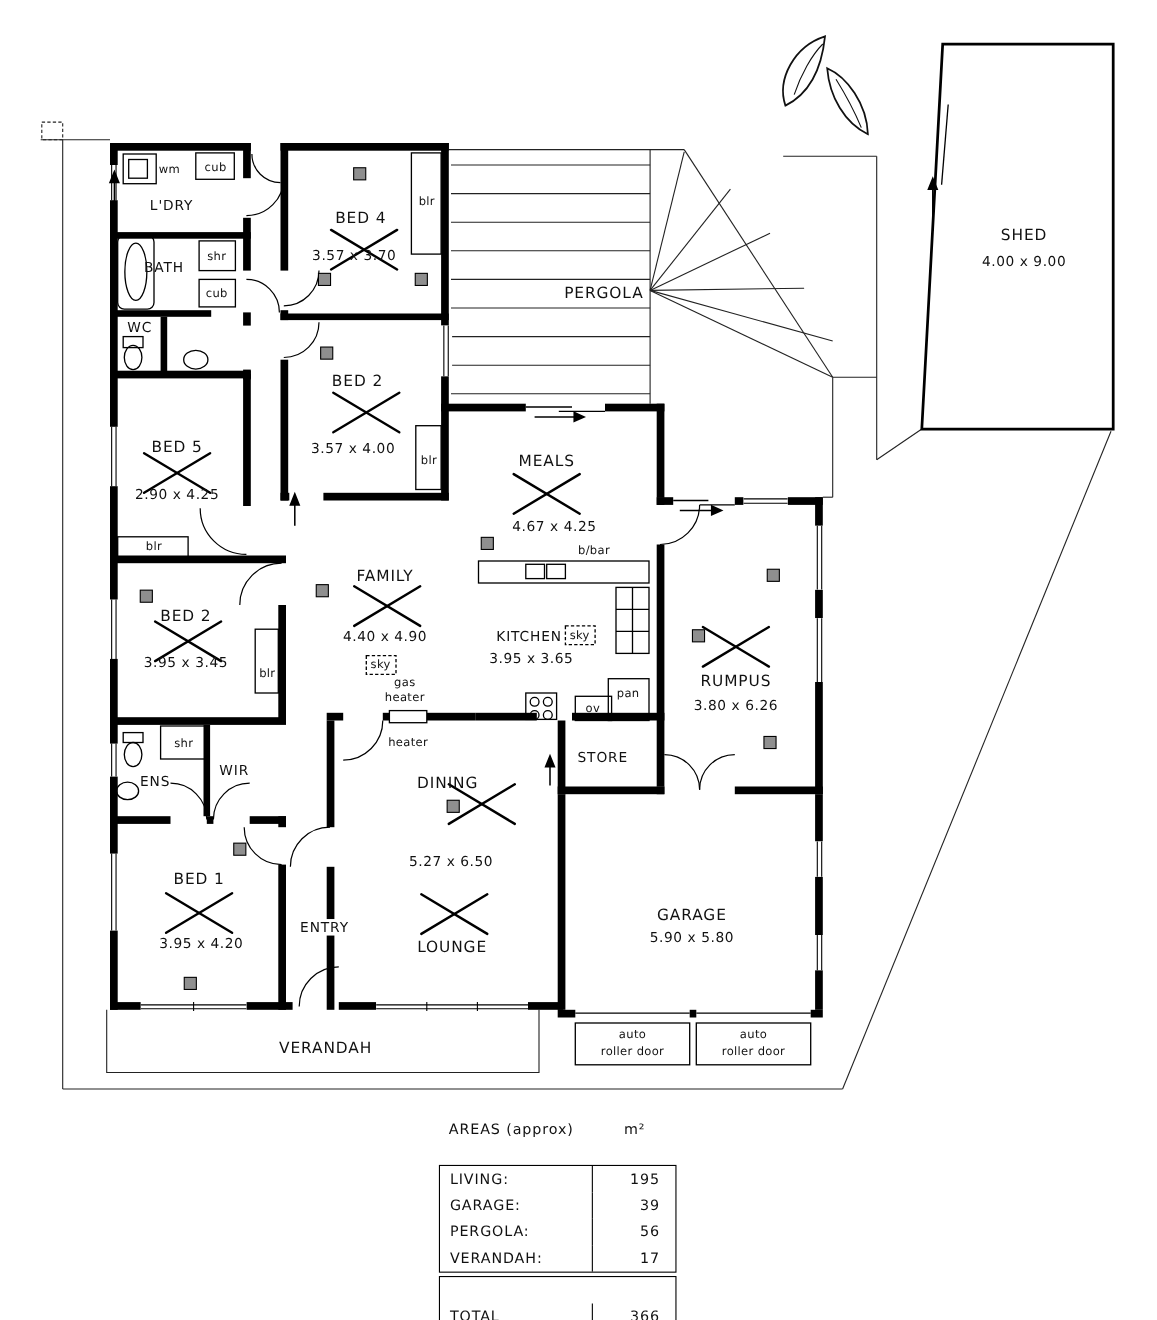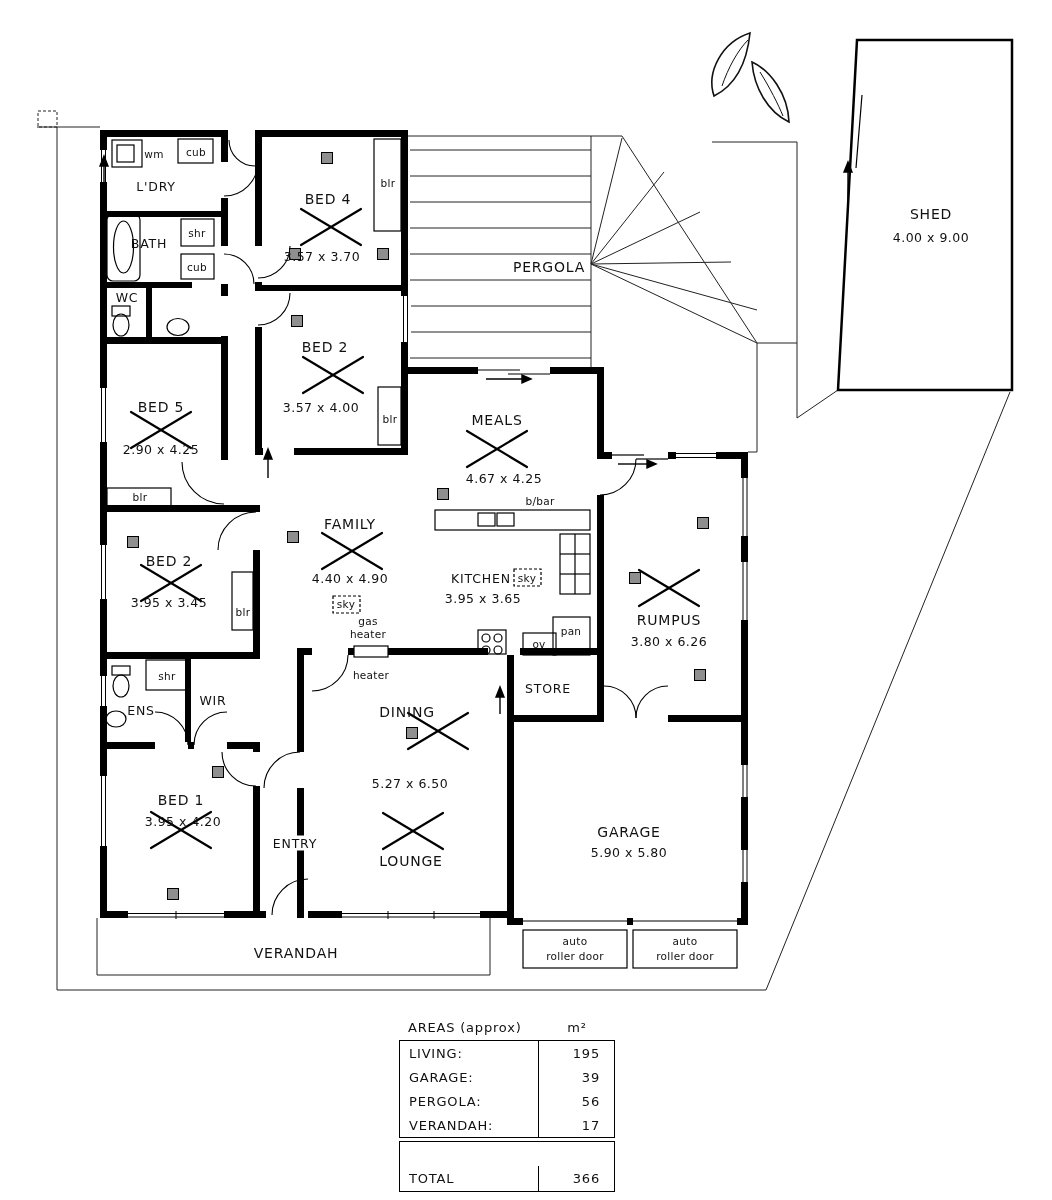--- a/index.html
+++ b/index.html
@@ -11,21 +11,21 @@
   .room{font-size:14px;}
   .room-s{font-size:12.5px;text-align:center;}
   .dims{font-size:12.5px;letter-spacing:0.5px;}
   .small{font-size:10.5px;letter-spacing:0.3px;}
   .bgw{background:#fff;padding:0 3px;}
   
   .areas{position:absolute;left:399px;top:1014px;width:216px;font-size:13px;letter-spacing:0.8px;}
   .a-head{display:flex;height:26px;align-items:center;}
   .a-head .a-lab{flex:1;padding-left:9px;}
   .a-head .a-unit{width:76px;text-align:center;}
-  .a-box,.a-total{border:1.8px solid #000;}
+  .a-box,.a-total{border:1.8px solid #000;margin-top:19px;}
   .a-row{display:flex;height:24px;align-items:stretch;}
   .a-total .a-row{height:25px;margin-top:24px;}
   .a-lab{flex:1;padding-left:9px;display:flex;align-items:center;}
   .a-val{width:76px;border-left:1.8px solid #000;display:flex;align-items:center;
          justify-content:flex-end;padding-right:14px;box-sizing:border-box;}
   .a-total{margin-top:3px;}
 </style>
 </head>
 <body>
 
@@ -321,21 +321,21 @@
 
 <div class="lbl small" style="left:154px;top:154px">wm</div>
 <div class="lbl small" style="left:196px;top:152px">cub</div>
 <div class="lbl room-s" style="left:156px;top:186px">L'DRY</div>
 <div class="lbl small" style="left:197px;top:233px">shr</div>
 <div class="lbl room-s" style="left:149px;top:243px">BATH</div>
 <div class="lbl small" style="left:197px;top:267px">cub</div>
 <div class="lbl room-s" style="left:127px;top:297px">WC</div>
 
 <div class="lbl room" style="left:328px;top:199px">BED 4</div>
-<div class="lbl dims" style="left:322px;top:256px">3.57 x 3.70</div>
+<div class="lbl dims" style="left:322px;top:232px">3.57 x 3.70</div>
 <div class="lbl small" style="left:388px;top:183px">blr</div>
 
 <div class="lbl room" style="left:325px;top:347px">BED 2</div>
 <div class="lbl dims" style="left:321px;top:407px">3.57 x 4.00</div>
 <div class="lbl small" style="left:390px;top:419px">blr</div>
 
 <div class="lbl room bgw" style="left:549px;top:267px">PERGOLA</div>
 <div class="lbl room" style="left:931px;top:214px">SHED</div>
 <div class="lbl dims" style="left:931px;top:237px">4.00 x 9.00</div>
 
@@ -372,21 +372,21 @@
 <div class="lbl small" style="left:167px;top:676px">shr</div>
 <div class="lbl room-s" style="left:141px;top:710px">ENS</div>
 <div class="lbl room-s" style="left:213px;top:700px">WIR</div>
 <div class="lbl room-s" style="left:548px;top:688px">STORE</div>
 
 <div class="lbl room" style="left:407px;top:712px">DINING</div>
 <div class="lbl dims" style="left:410px;top:783px">5.27 x 6.50</div>
 <div class="lbl room" style="left:411px;top:861px">LOUNGE</div>
 
 <div class="lbl room" style="left:181px;top:800px">BED 1</div>
-<div class="lbl dims" style="left:183px;top:821px">3.95 x 4.20</div>
+<div class="lbl dims" style="left:183px;top:857px">3.95 x 4.20</div>
 <div class="lbl room-s bgw" style="left:295px;top:843px">ENTRY</div>
 
 <div class="lbl room" style="left:629px;top:832px">GARAGE</div>
 <div class="lbl dims" style="left:629px;top:852px">5.90 x 5.80</div>
 
 <div class="lbl small" style="left:575px;top:941px">auto</div>
 <div class="lbl small" style="left:575px;top:956px">roller door</div>
 <div class="lbl small" style="left:685px;top:941px">auto</div>
 <div class="lbl small" style="left:685px;top:956px">roller door</div>
 

